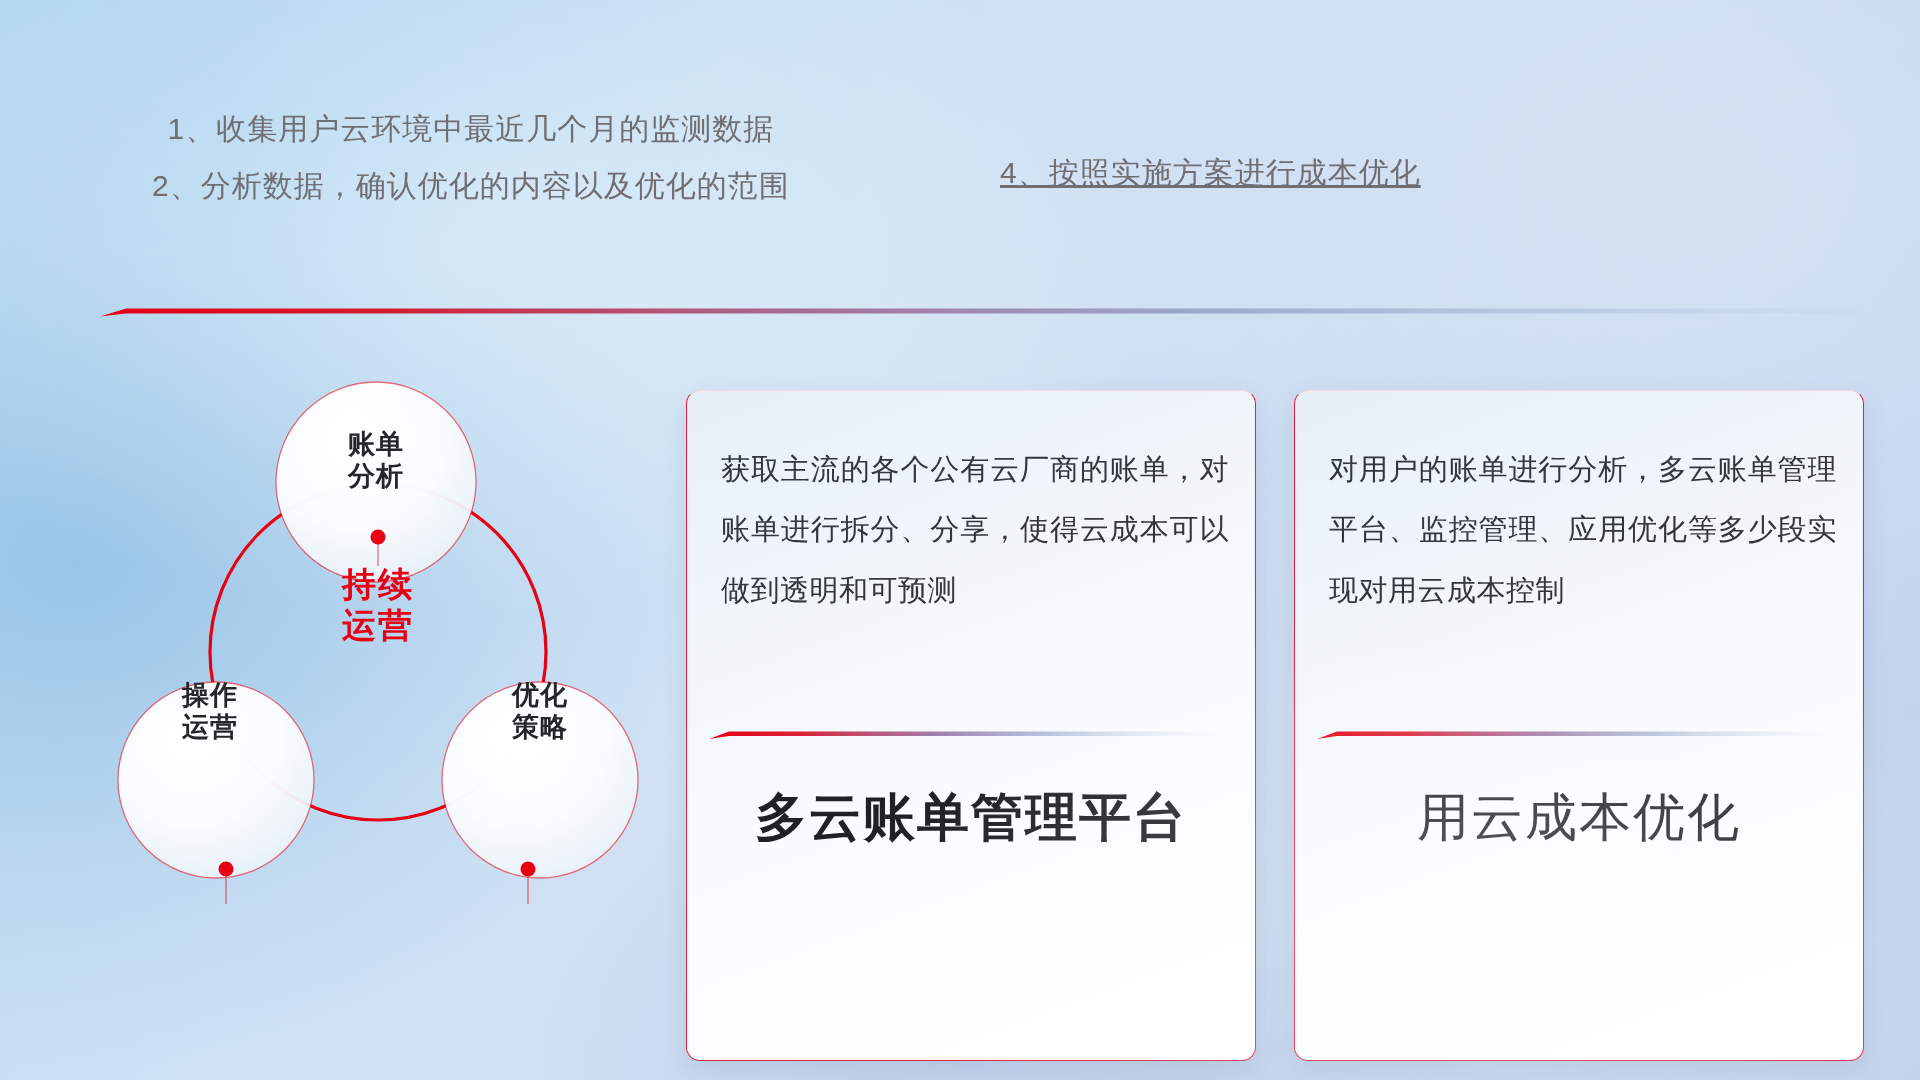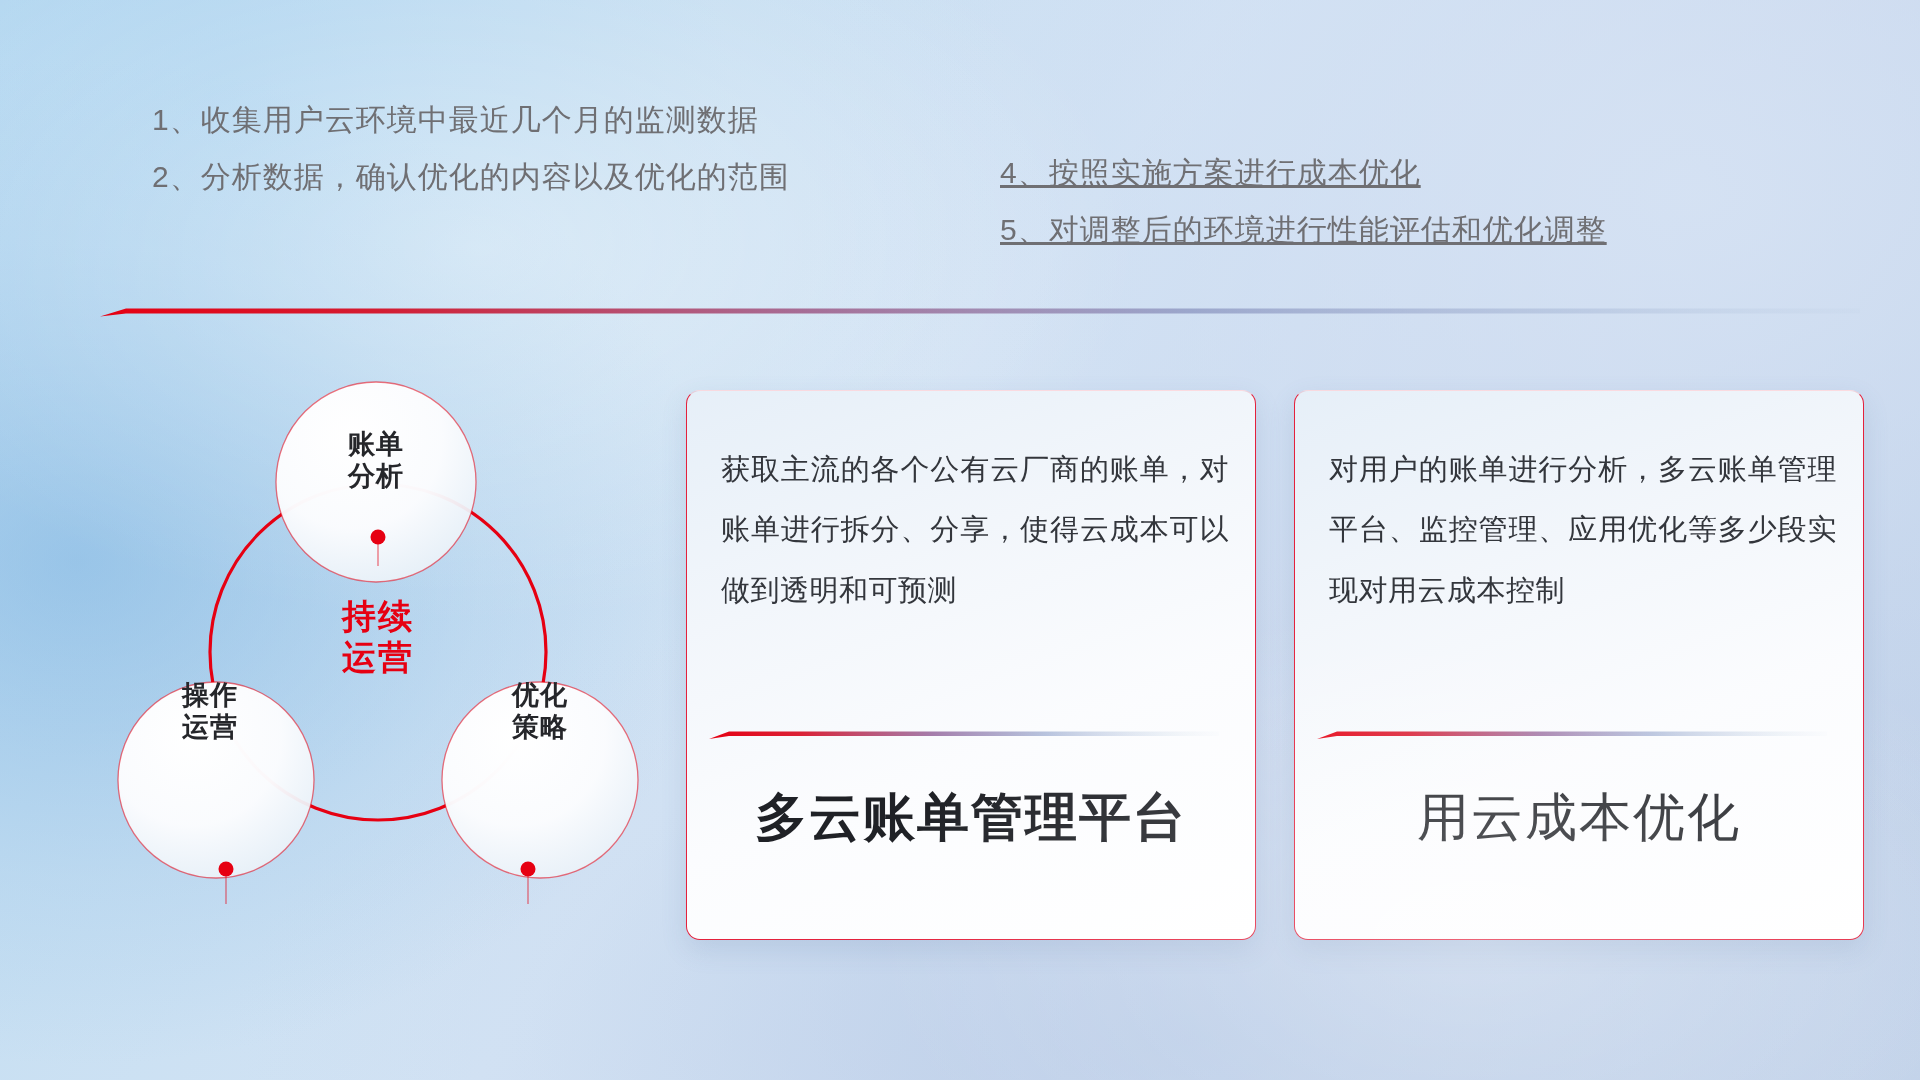--- a/index.html
+++ b/index.html
@@ -43,21 +43,21 @@
 
   
   .steps-col {
     position: absolute;
     color: #6f6f73;
     font-size: 30px;
     letter-spacing: 1px;
     line-height: 1;
     white-space: nowrap;
   }
-  .steps-left  { left: 152px; top: 105px; }
+  .steps-left  { left: 152px; top: 114px; text-align: center; }
   .steps-right { left: 1000px; top: 158px; text-decoration: underline; }
   .step-line { margin-bottom: 27px; }
   .step-line:last-child { margin-bottom: 0; }
 
   
   .divider-wrap {
     position: absolute;
     left: 100px;
     top: 306px;
     width: 1760px;
@@ -95,29 +95,28 @@
     left: 200px;
     top: 212px;
     width: 180px;
     text-align: center;
     color: #e60012;
     font-size: 34px;
     font-weight: bold;
     line-height: 1.2;
     letter-spacing: 2px;
     white-space: pre-line;
-    margin-top: 32px;
   }
 
   
   .card {
     position: absolute;
     top: 390px;
     width: 570px;
-    height: 550px;
+    height: 671px;
     border-radius: 14px;
     background: linear-gradient(160deg, #e6eff8 0%, #f2f6fb 32%, #fbfcfe 62%, #ffffff 100%);
     border: 1.5px solid #e4213c;
     border-top-color: rgba(228,33,60,0.16);
     box-shadow: 0 10px 26px rgba(90,120,160,0.16);
     overflow: hidden;
   }
   .card-1 { left: 686px; }
   .card-2 { left: 1294px; }
 
@@ -161,21 +160,20 @@
 
 <div id="stage">
 
   <div class="steps-col steps-left">
     <div class="step-line">1、收集用户云环境中最近几个月的监测数据</div>
     <div class="step-line">2、分析数据，确认优化的内容以及优化的范围</div>
   </div>
 
   <div class="steps-col steps-right">
     <div class="step-line">4、按照实施方案进行成本优化</div>
-    <div class="step-line">5、对调整后的环境进行性能评估和优化调整</div>
   </div>
 
   <div class="divider-wrap">
     <svg viewBox="0 0 1760 12" preserveAspectRatio="none" aria-hidden="true">
       <defs>
         <linearGradient id="divGrad" x1="0" y1="0" x2="1" y2="0">
           <stop offset="0" stop-color="#e60012" stop-opacity="1"></stop>
           <stop offset="0.16" stop-color="#d41228" stop-opacity="0.95"></stop>
           <stop offset="0.40" stop-color="#9a4f7e" stop-opacity="0.80"></stop>
           <stop offset="0.62" stop-color="#7b84b4" stop-opacity="0.62"></stop>

